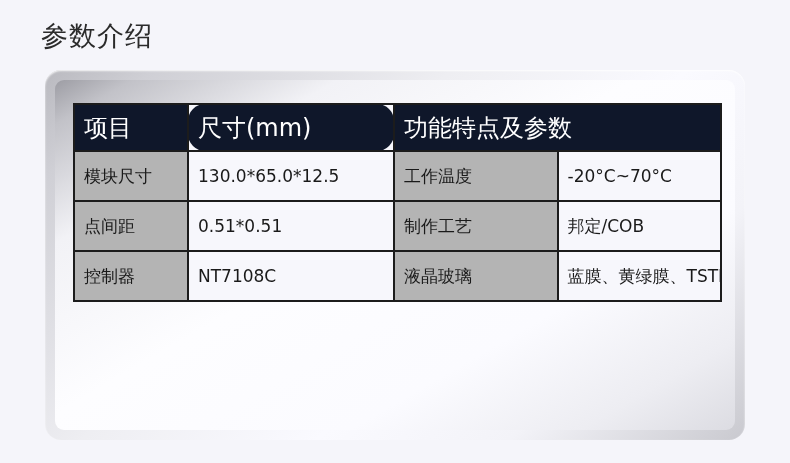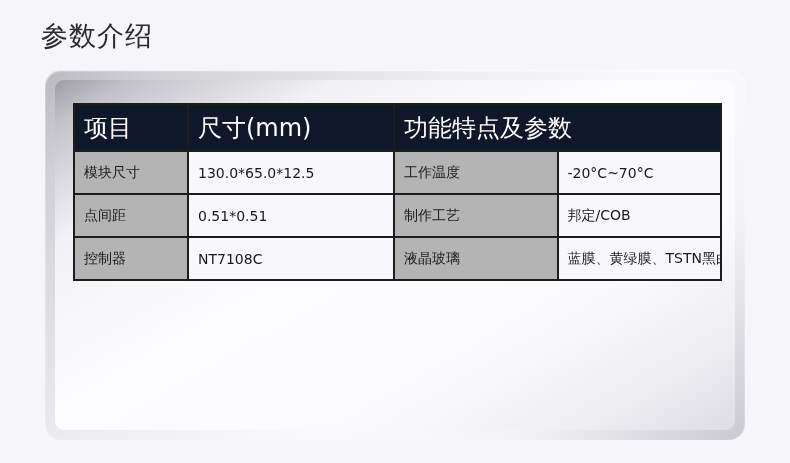--- a/index.html
+++ b/index.html
@@ -56,22 +56,22 @@
     left: 73px;
     top: 103px;
     width: 649px;
     border-collapse: collapse;
     table-layout: fixed;
     background: #f7f7fc;
   }
   #spec-table td, #spec-table th {
     border: 2px solid #1c1c1c;
     padding: 0 9px;
-    height: 43px;
-    font-size: 14px;
+    height: 50px;
+    font-size: 17px;
     color: #1a1a1a;
     font-weight: normal;
     text-align: left;
     vertical-align: middle;
     overflow: hidden;
     white-space: nowrap;
     background: #f7f7fc;
     box-sizing: border-box;
   }
   #spec-table th {
@@ -82,21 +82,21 @@
     font-weight: normal;
   }
   #spec-table th.center {
     text-align: left;
   }
   #spec-table td.label {
     background: #b4b4b4;
     color: #1a1a1a;
   }
   .col-a { width: 114px; }
-  .col-b { width: 206px; }
+  .col-b { width: 206px; border-radius: 17px; }
   .col-c { width: 113px; }
   .col-d { width: 216px; }
 
   .lastcell { font-size: 16px; }
 </style>
 </head>
 <body>
 
 <div id="page-title">参数介绍</div>
 

